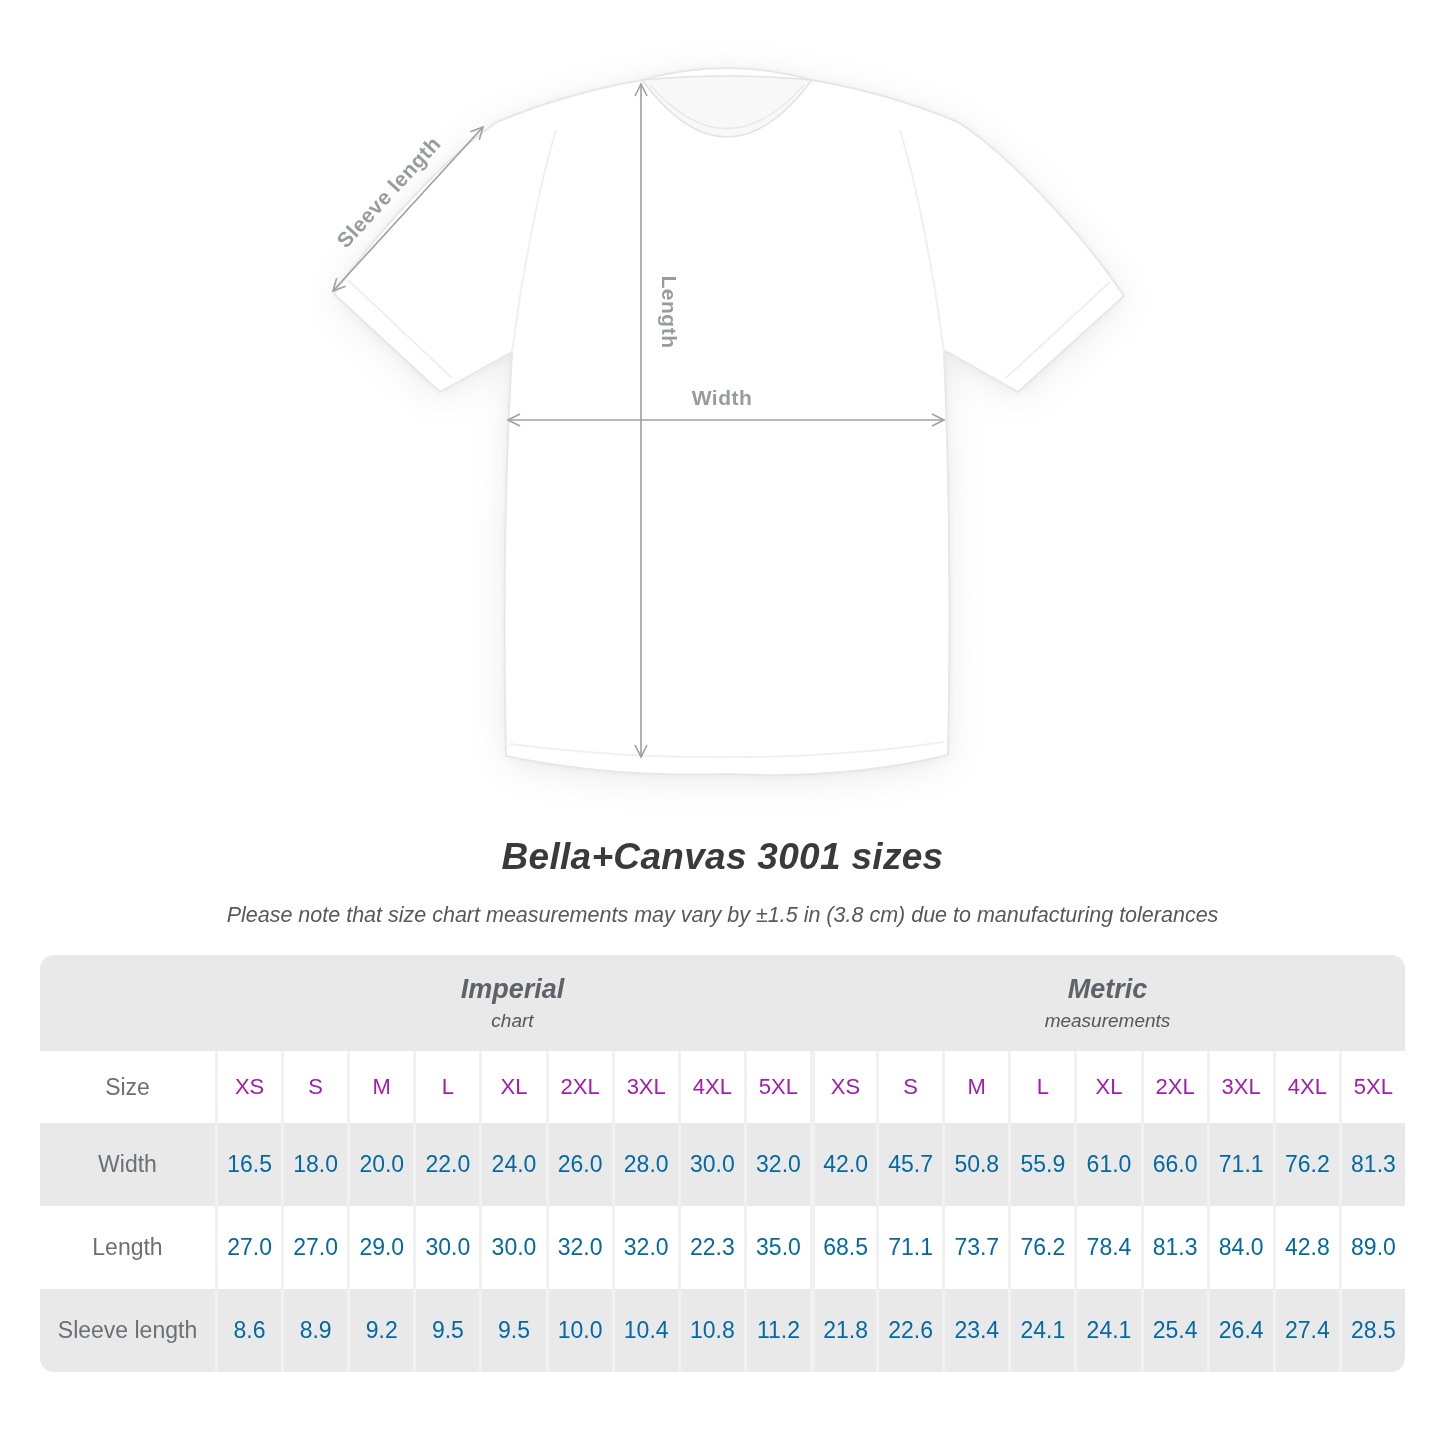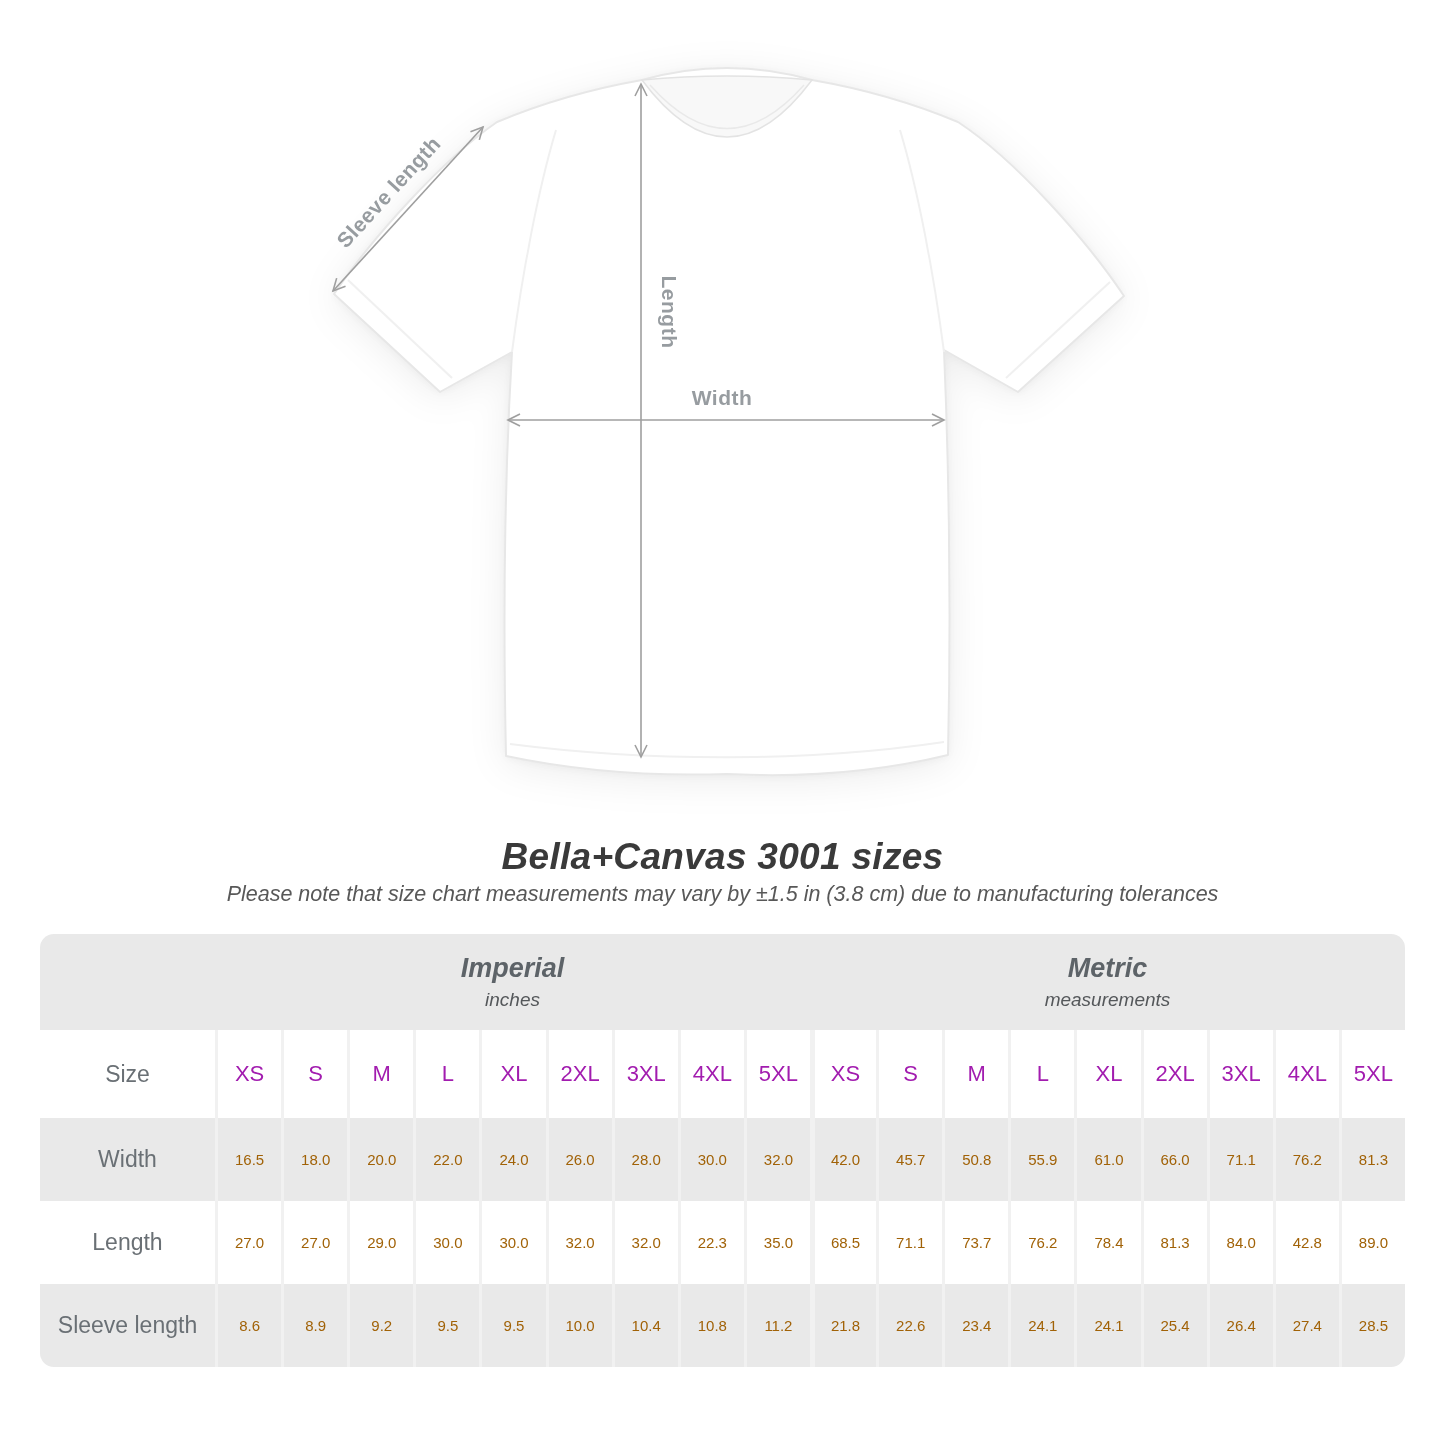--- a/index.html
+++ b/index.html
@@ -15,40 +15,40 @@
   .arrow-label{
     fill:#979ca0;font-weight:bold;font-size:21px;letter-spacing:0.5px;
     font-family:"Liberation Sans","DejaVu Sans",sans-serif;
   }
   
   .page-title{
     margin-top:16px;text-align:center;font-size:37px;font-weight:bold;
     color:#3a3a3a;letter-spacing:0.3px;font-style:italic;
   }
   .page-subtitle{
-    margin-top:4px;text-align:center;font-style:italic;font-size:21.5px;color:#585858;
+    margin-top:25px;text-align:center;font-style:italic;font-size:21.5px;color:#585858;
   }
   
   .table-wrap{margin:27px 40px 0 40px;border-radius:14px;overflow:hidden;}
   table.size-table{
     width:100%;border-collapse:separate;border-spacing:0;table-layout:fixed;
   }
   .size-table td,.size-table th{
     text-align:center;vertical-align:middle;padding:0;font-weight:normal;
   }
   .band{background:#e9e9e9;height:96px;}
   .gname{font-size:27px;font-weight:bold;font-style:italic;color:#5d6368;line-height:1.15;text-align:center;}
   .gunit{font-size:19px;font-style:italic;color:#54575a;margin-top:4px;}
-  tr.size-row th{height:88px;background:#ffffff;}
+  tr.size-row th{height:72px;background:#ffffff;}
   tr.val-row td,tr.val-row th{height:83px;}
   tr.row-gray td,tr.row-gray th{background:#e9e9e9;}
   tr.row-white td,tr.row-white th{background:#ffffff;}
   .row-label{font-size:23px;font-weight:bold;color:#6a7075;}
   .sz{font-size:22px;font-weight:bold;color:#a21caf;}
-  .val{font-size:15px;color:#a16207;}
+  .val{font-size:23px;color:#0369a1;}
   .sep{border-left:3px solid #f1f1f1;}
   .sep-wide{border-left:5px solid #f1f1f1;}
 </style>
 </head>
 <body>
 
 <div class="shirt-area">
   <svg viewBox="0 0 1445 820" width="1445" height="820">
     <defs>
       <marker id="ah" markerWidth="18" markerHeight="18" refX="15" refY="8" orient="auto-start-reverse" markerUnits="userSpaceOnUse">
@@ -117,21 +117,21 @@
         <col>
         <col>
         <col>
     </colgroup>
 
     <tbody>
         <tr>
       <td class="band"></td>
       <td class="band" colspan="9">
         <div class="gname">Imperial</div>
-        <div class="gunit">inches</div>
+        <div class="gunit">chart</div>
       </td>
       <td class="band" colspan="9">
         <div class="gname">Metric</div>
         <div class="gunit">measurements</div>
       </td>
     </tr>
 
     <tr class="size-row">
       <th class="row-label">Size</th>
       <th class="sz sep">XS</th>

